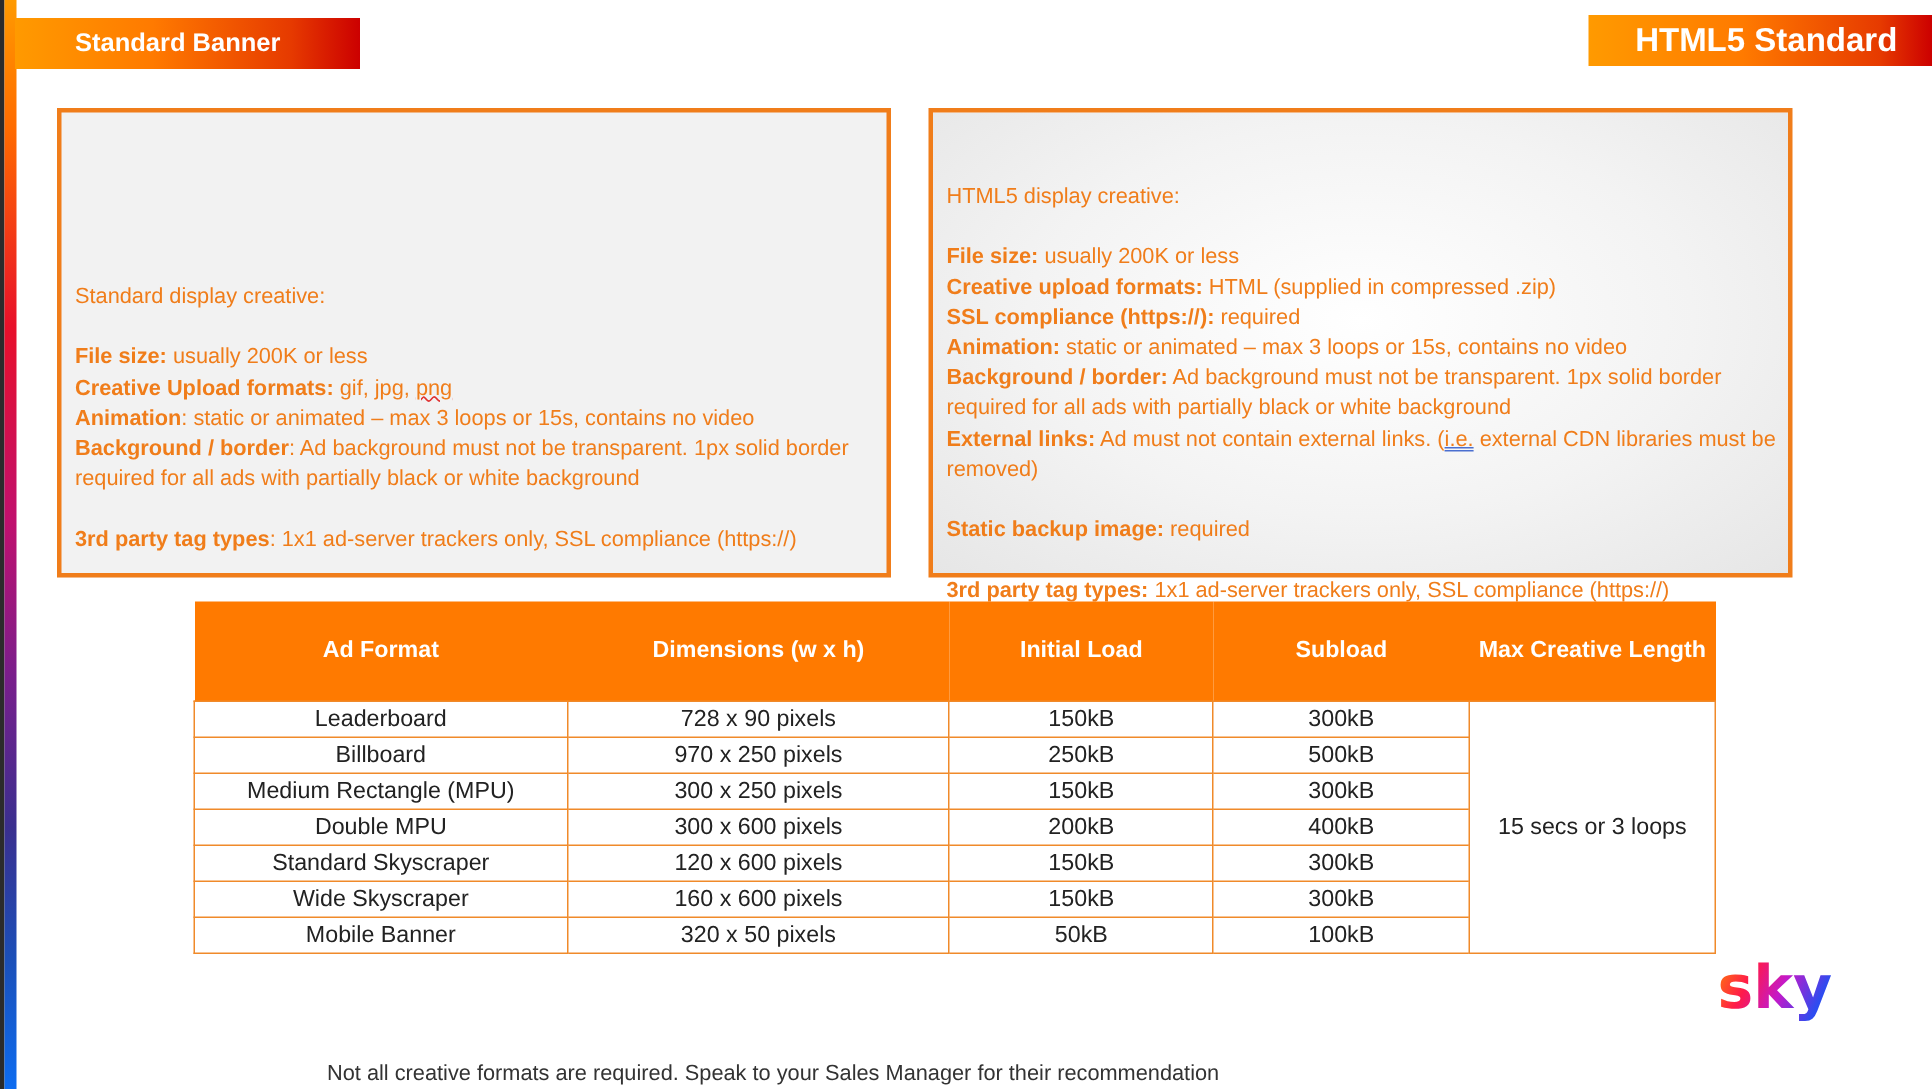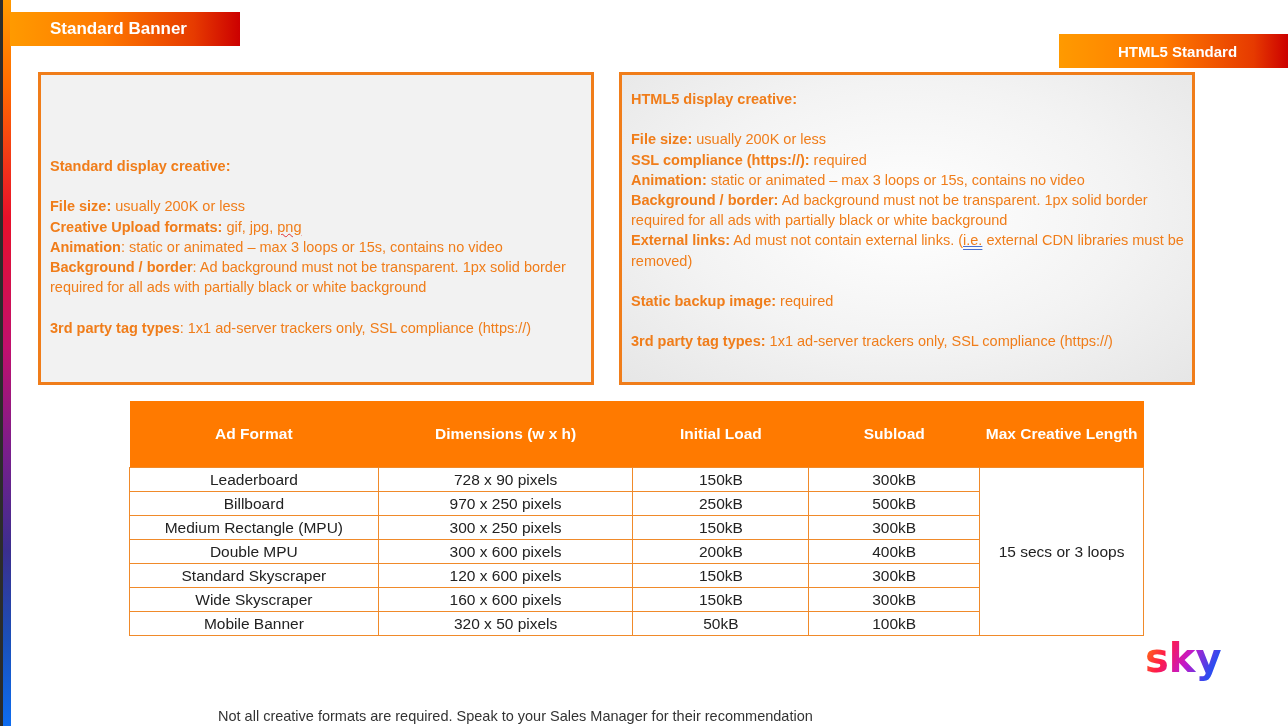--- a/index.html
+++ b/index.html
@@ -15,36 +15,36 @@
   }
   .banner-left {
     position:absolute; left:10px; top:12px; width:230px; height:34px;
     background:linear-gradient(to right,#ff9a00 0%,#ff7a00 40%,#e63a00 80%,#cc0000 100%);
     color:#fff; font-weight:bold; font-size:17px;
     display:flex; align-items:center; padding-left:40px; box-sizing:border-box;
   }
   .banner-right {
     position:absolute; left:1059px; top:10px; width:229px; height:34px;
     background:linear-gradient(to right,#ff9a00 0%,#ff7a00 45%,#e63a00 85%,#cc0000 100%);
-    color:#fff; font-weight:bold; font-size:15px;
-    display:flex; align-items:center; justify-content:center; padding-left:8px; box-sizing:border-box;margin-top:24px;
+    color:#fff; font-weight:bold; font-size:22px;
+    display:flex; align-items:center; justify-content:center; padding-left:8px; box-sizing:border-box;
   }
   .box {
     position:absolute; border:3px solid #f07d1a; box-sizing:border-box;
     color:#f07d1a; font-size:14.5px; line-height:20.2px;
   }
   .box-left { left:38px; top:72px; width:556px; height:313px; background:#f2f2f2; padding:81px 8px 0 9px; }
   .box-right {
     left:619px; top:72px; width:576px; height:313px;
     background:radial-gradient(ellipse at 50% 45%, #ffffff 0%, #f3f3f3 55%, #e6e6e6 100%);
     padding:14px 8px 0 9px;
   }
   .box b { font-weight:bold; }
   .box .blank { height:20.2px; }
-  .box .hdr { font-weight:bold; }
+  .box .hdr { font-weight:normal;margin-top:32px; }
   .squig { text-decoration:underline wavy #e03030; text-decoration-thickness:1px;margin-top:47px; }
   .dotted { text-decoration:underline double #4a6fd0; }
 
   table.specs {
     position:absolute; left:129px; top:401px; width:1015px;
     border-collapse:collapse; font-size:15.5px; color:#222;
   }
   table.specs th {
     background:#ff7a00; color:#fff; font-weight:bold; font-size:15.5px;
     height:66px; padding:0 6px; text-align:center; line-height:22px;
@@ -76,20 +76,21 @@
   <div><b>Animation</b><span>: static or animated – max 3 loops or 15s, contains no video</span></div>
   <div><b>Background / border</b><span>: Ad background must not be transparent. 1px solid border required for all ads with partially black or white background</span></div>
   <div class="blank"></div>
   <div><b>3rd party tag types</b><span>: 1x1 ad-server trackers only, SSL compliance (https://)</span></div>
 </div>
 
 <div class="box box-right">
   <div class="hdr">HTML5 display creative:</div>
   <div class="blank"></div>
   <div><b>File size:</b><span> usually 200K or less</span></div>
+  <div><b>Creative upload formats:</b><span> HTML (supplied in compressed .zip)</span></div>
   <div><b>SSL compliance (https://):</b><span> required</span></div>
   <div><b>Animation:</b><span> static or animated – max 3 loops or 15s, contains no video</span></div>
   <div><b>Background / border:</b><span> Ad background must not be transparent. 1px solid border required for all ads with partially black or white background</span></div>
   <div><b>External links:</b><span> Ad must not contain external links. (</span><span class="dotted">i.e.</span><span> external CDN libraries must be removed)</span></div>
   <div class="blank"></div>
   <div><b>Static backup image:</b><span> required</span></div>
   <div class="blank"></div>
   <div><b>3rd party tag types:</b><span> 1x1 ad-server trackers only, SSL compliance (https://)</span></div>
 </div>
 

